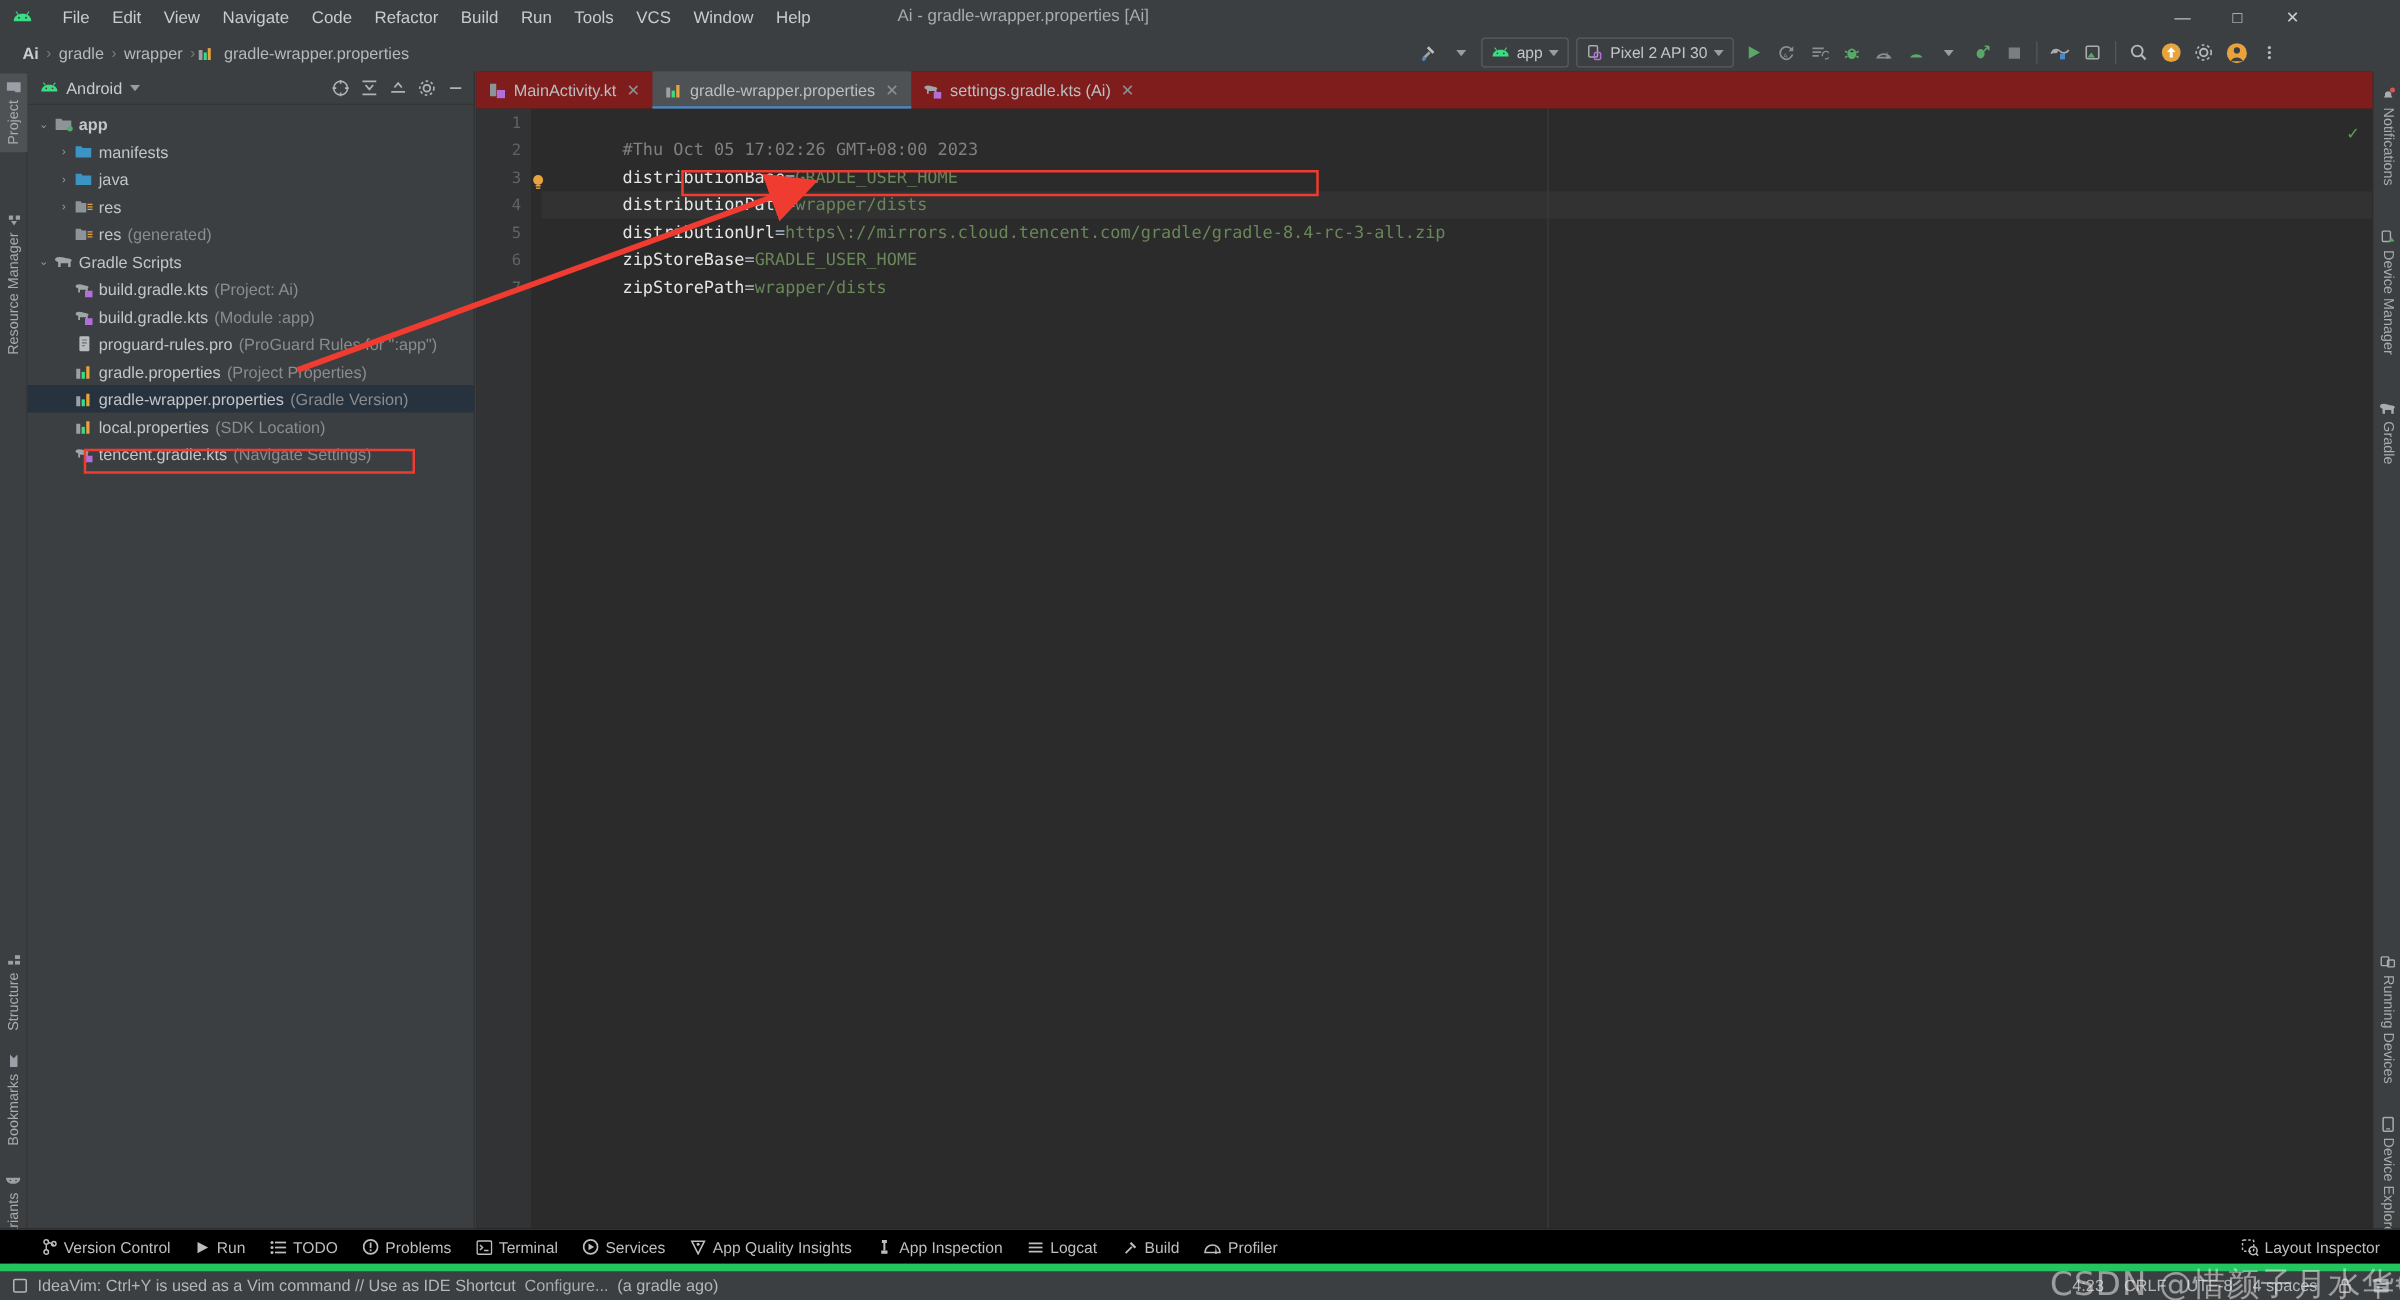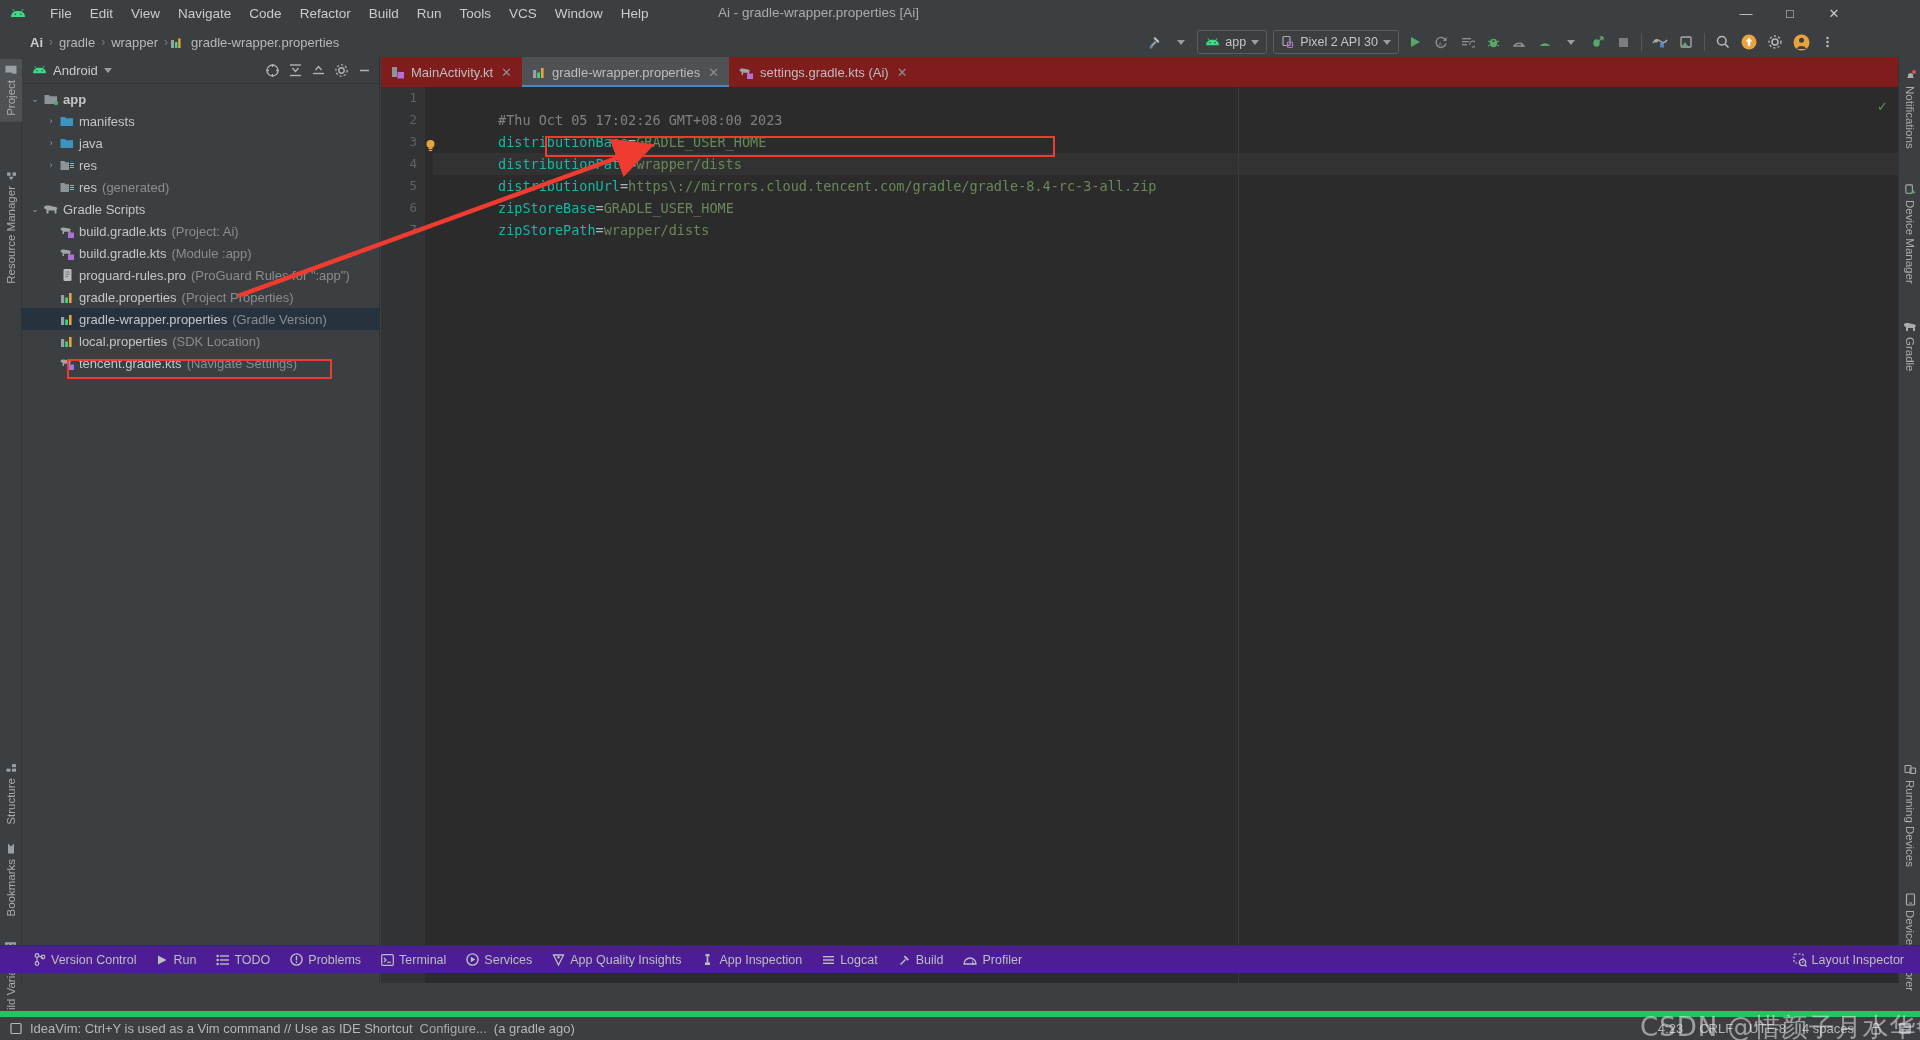--- a/index.html
+++ b/index.html
@@ -33,21 +33,21 @@
     position: absolute; right: 0; top: 0; height: 27px;
     display: flex; align-items: center;
   }
   .wbtn {
     width: 44px; height: 27px; display: flex; align-items: center;
     justify-content: center; color: #c9cbcc; font-size: 13px;
   }
 
   
   #navbar {
-    position: absolute; top: 27px; left: 16px; width: 1828px; height: 30px;
+    position: absolute; top: 27px; left: 4px; width: 1828px; height: 30px;
     background: #3c3f41; display: flex; align-items: center;
   }
   .crumb-wrap { display: flex; align-items: center; margin-left: 10px; }
   .crumb { font-size: 13px; color: #b6b8ba; padding: 2px 4px; }
   .crumb.bold { font-weight: bold; color: #c9cbcc; }
   .crumb-sep { color: #7a7d80; font-size: 12px; margin: 0 2px; }
   #navbar-right {
     position: absolute; right: 0; top: 0; height: 30px;
     display: flex; align-items: center; padding-right: 4px;
   }
@@ -165,21 +165,21 @@
     position: absolute; left: 44px; top: 0; right: 0; height: 896px;
     padding-left: 8px;
   }
   .cline {
     height: 22px; line-height: 22px;
     font-family: "DejaVu Sans Mono", monospace; font-size: 13.5px;
     white-space: pre;
   }
   .cline.current { background: #323232; }
   .c-comment { color: #808080; }
-  .c-key { color: #14b8a6; }
+  .c-key { color: #e5e5e5; }
   .c-val { color: #6a8759; }
   .c-eq { color: #a9b7c6; }
   .c-url { color: #6a8759; }
 
   
   #margin-line {
     position: absolute; left: 813px; top: 0; width: 1px; height: 896px;
     background: #3b3b3b;
   }
   
@@ -199,22 +199,22 @@
   }
 
   
   #annot-arrow {
     position: absolute; left: 0; top: 0; width: 1920px; height: 1040px;
     pointer-events: none;
   }
 
   
   #bottombar {
-    position: absolute; left: 0; top: 945px; width: 1920px; height: 28px;
-    background: #4c1d95; display: flex; align-items: center;
+    position: absolute; left: 0; top: 983px; width: 1920px; height: 28px;
+    background: #000000; display: flex; align-items: center;
     border-top: 1px solid #323435;
   }
   .bb-item {
     display: flex; align-items: center; gap: 5px; font-size: 12.5px;
     color: #bcbec0; padding: 3px 8px; border-radius: 3px; margin: 0 2px;
     white-space: nowrap;
   }
   #bb-right {
     position: absolute; right: 6px; display: flex; align-items: center;
   }

